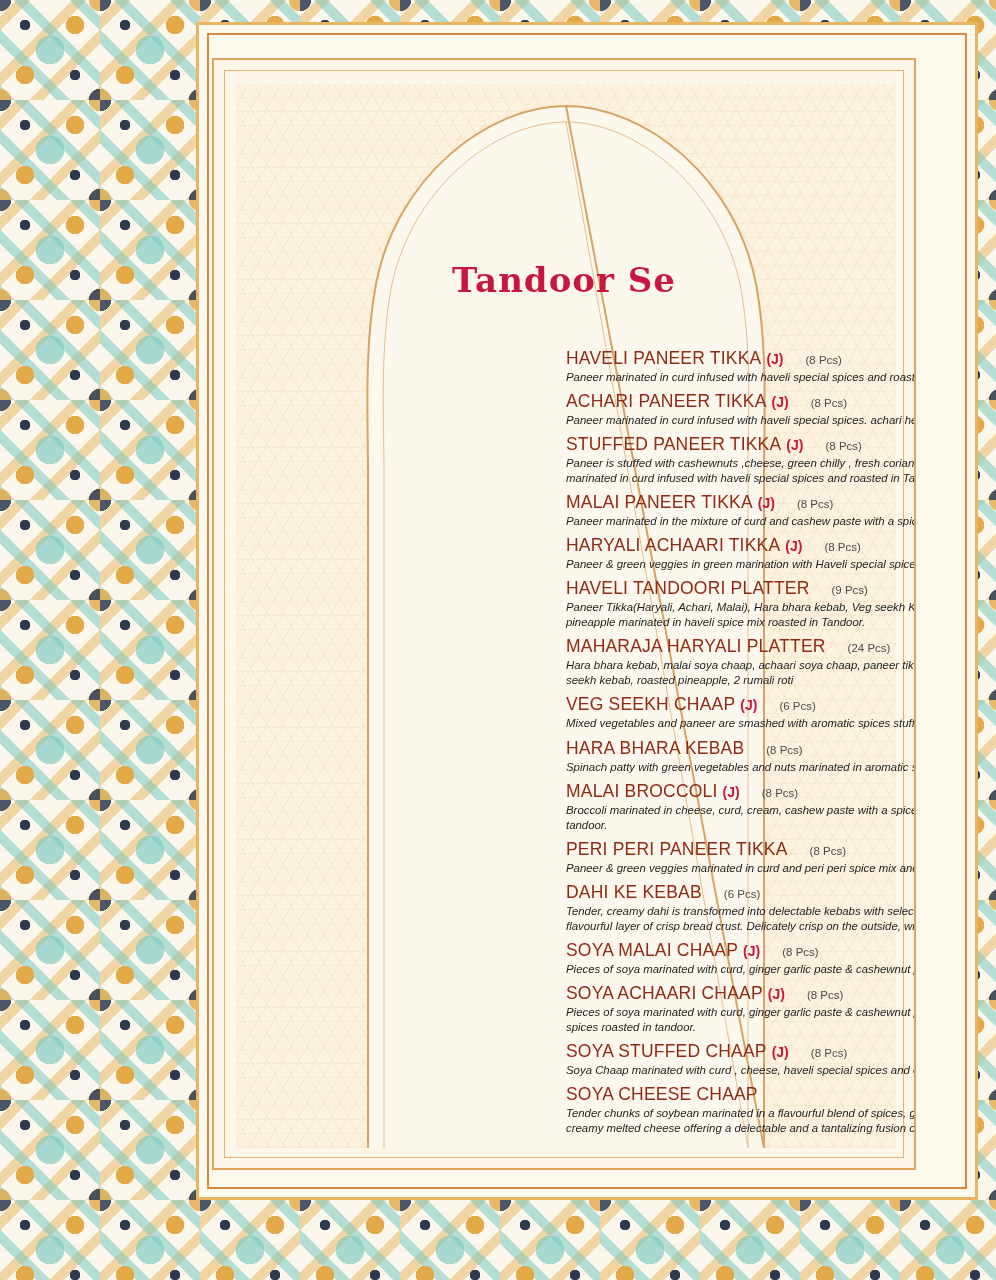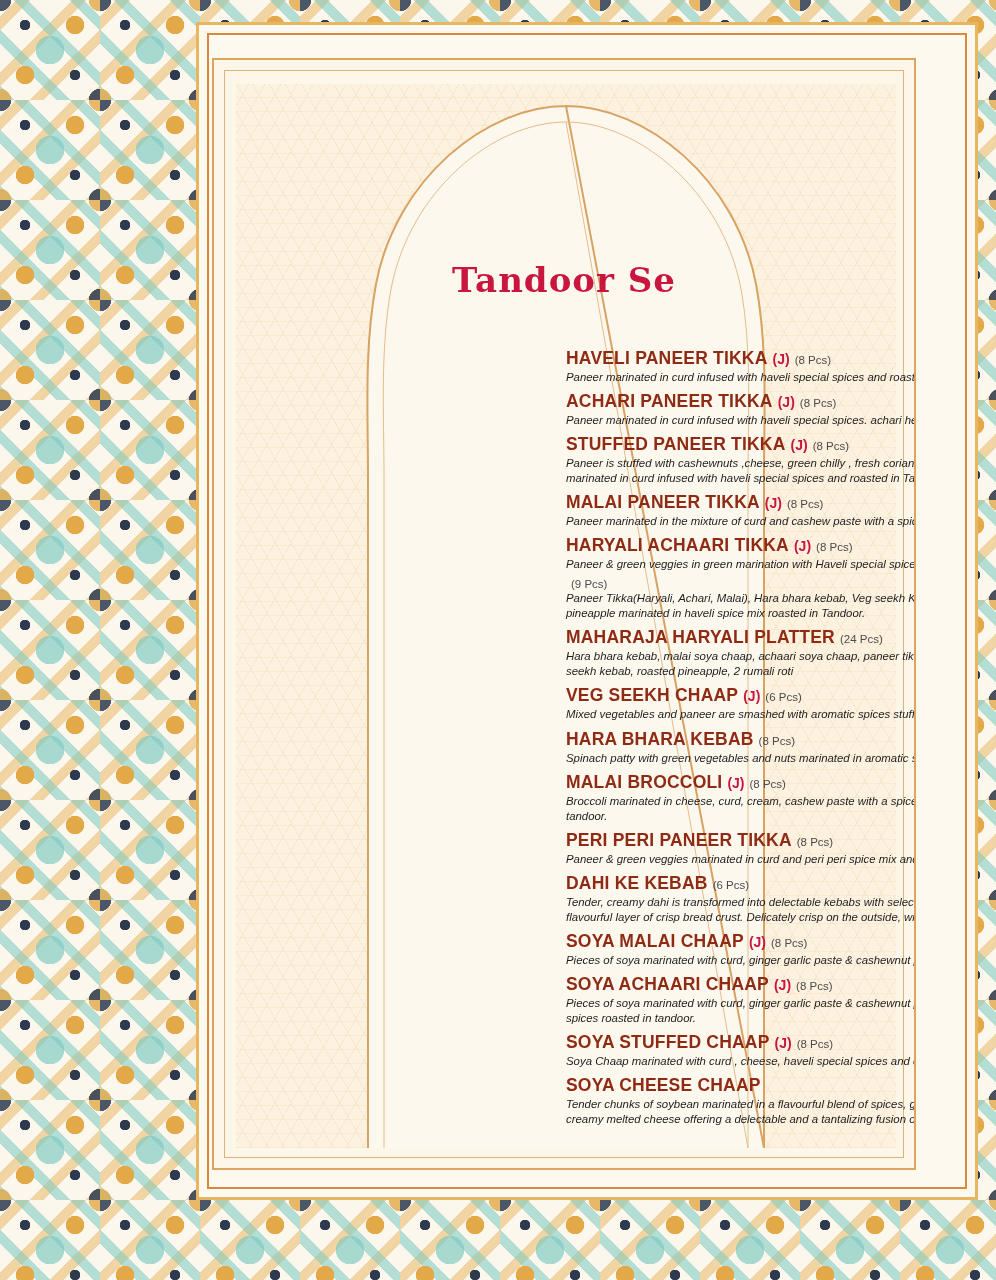--- a/index.html
+++ b/index.html
@@ -136,35 +136,35 @@
 
   .item { margin-bottom: 6px; }
 
   .item-head {
     display: flex;
     align-items: baseline;
     white-space: nowrap;
   }
   .item-name {
     font-family: "Liberation Sans", sans-serif;
-    font-weight: bold;
+    font-weight: normal;
     font-size: 17.5px;
     color: #8f2b14;
     letter-spacing: 0.2px;
   }
   .jain {
     font-weight: bold;
     font-size: 14px;
     color: #c9163f;
     margin-left: 5px;
   }
   .pcs {
     font-size: 11.5px;
     color: #4c4c4c;
-    margin-left: 5px;
+    margin-left: 22px;
   }
   .spacer { flex: 1; }
   .desc {
     font-size: 11.4px;
     font-style: italic;
     color: #1d1d1d;
     line-height: 1.32;
     margin-top: 1px;
     max-width: 490px;
   }
@@ -233,20 +233,21 @@
           <div class="item-head">
             <span class="item-name">HARYALI ACHAARI TIKKA</span>
             <span class="jain">(J)</span>
             <span class="pcs">(8 Pcs)</span>
             <span class="spacer"></span>
           </div>
           <div class="desc">Paneer &amp; green veggies in green marination with Haveli special spices in Tandoor.</div>
         </div>
         <div class="item">
           <div class="item-head">
+            <span class="item-name">HAVELI TANDOORI PLATTER</span>
             <span class="pcs">(9 Pcs)</span>
             <span class="spacer"></span>
           </div>
           <div class="desc">Paneer Tikka(Haryali, Achari, Malai), Hara bhara kebab, Veg seekh Kebab and  baby corn, pineapple marinated in haveli spice mix roasted in Tandoor.</div>
         </div>
         <div class="item">
           <div class="item-head">
             <span class="item-name">MAHARAJA HARYALI PLATTER</span>
             <span class="pcs">(24 Pcs)</span>
             <span class="spacer"></span>

